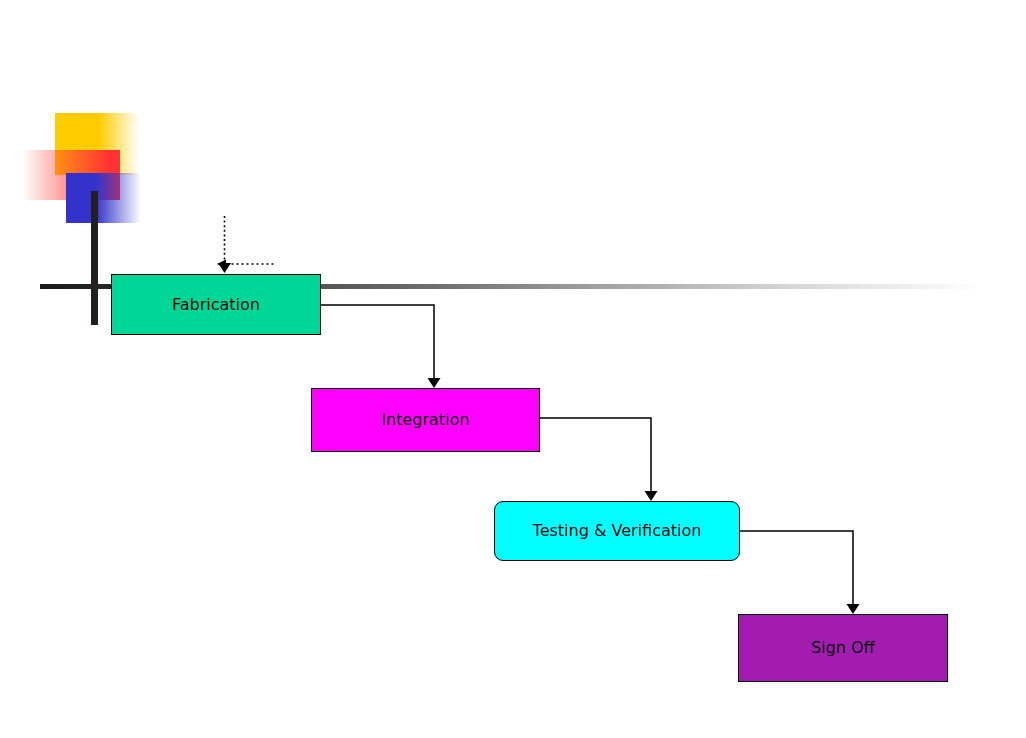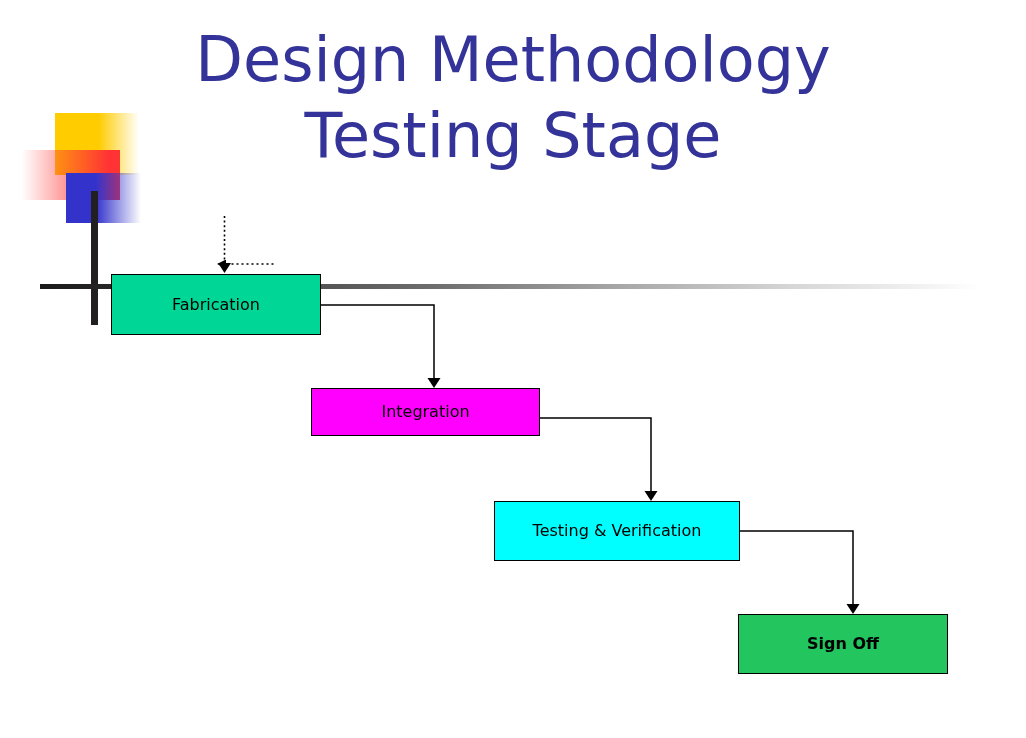--- a/index.html
+++ b/index.html
@@ -107,50 +107,46 @@
     font-size: 16px;
     font-weight: 400;
     line-height: 1;
     white-space: nowrap;
   }
   .node-fabrication {
     left: 111px;  top: 274px;  width: 210px; height: 61px;
     background: #00d696;
   }
   .node-integration {
-    left: 311px;  top: 388px;  width: 229px; height: 48px;
+    left: 311px;  top: 388px;  width: 229px; height: 64px;
     background: #ff00ff;
   }
   .node-testing {
     left: 494px;  top: 501px;  width: 246px; height: 60px;
     background: #00ffff;
+    border-radius: 9px;
   }
   .node-signoff {
-    left: 738px;  top: 614px;  width: 210px; height: 60px;
-    background: #22c55e;
-    font-weight: bold;
+    left: 738px;  top: 614px;  width: 210px; height: 68px;
+    background: #a21caf;
   }
 
   .flow-svg {
     position: absolute;
     left: 0; top: 0;
     width: 1026px;
     height: 738px;
     overflow: visible;
   }
 </style>
 </head>
 <body>
 
 <div id="slide">
 
-  <div class="title">
-    <span class="line">Design Methodology</span>
-    <span class="line">Testing Stage</span>
-  </div>
 
   <div class="deco">
     <div class="deco-yellow"></div>
     <div class="deco-red"></div>
     <div class="deco-blue"></div>
     <div class="deco-vbar"></div>
     <div class="deco-hline"></div>
   </div>
 
   <div class="flow">

